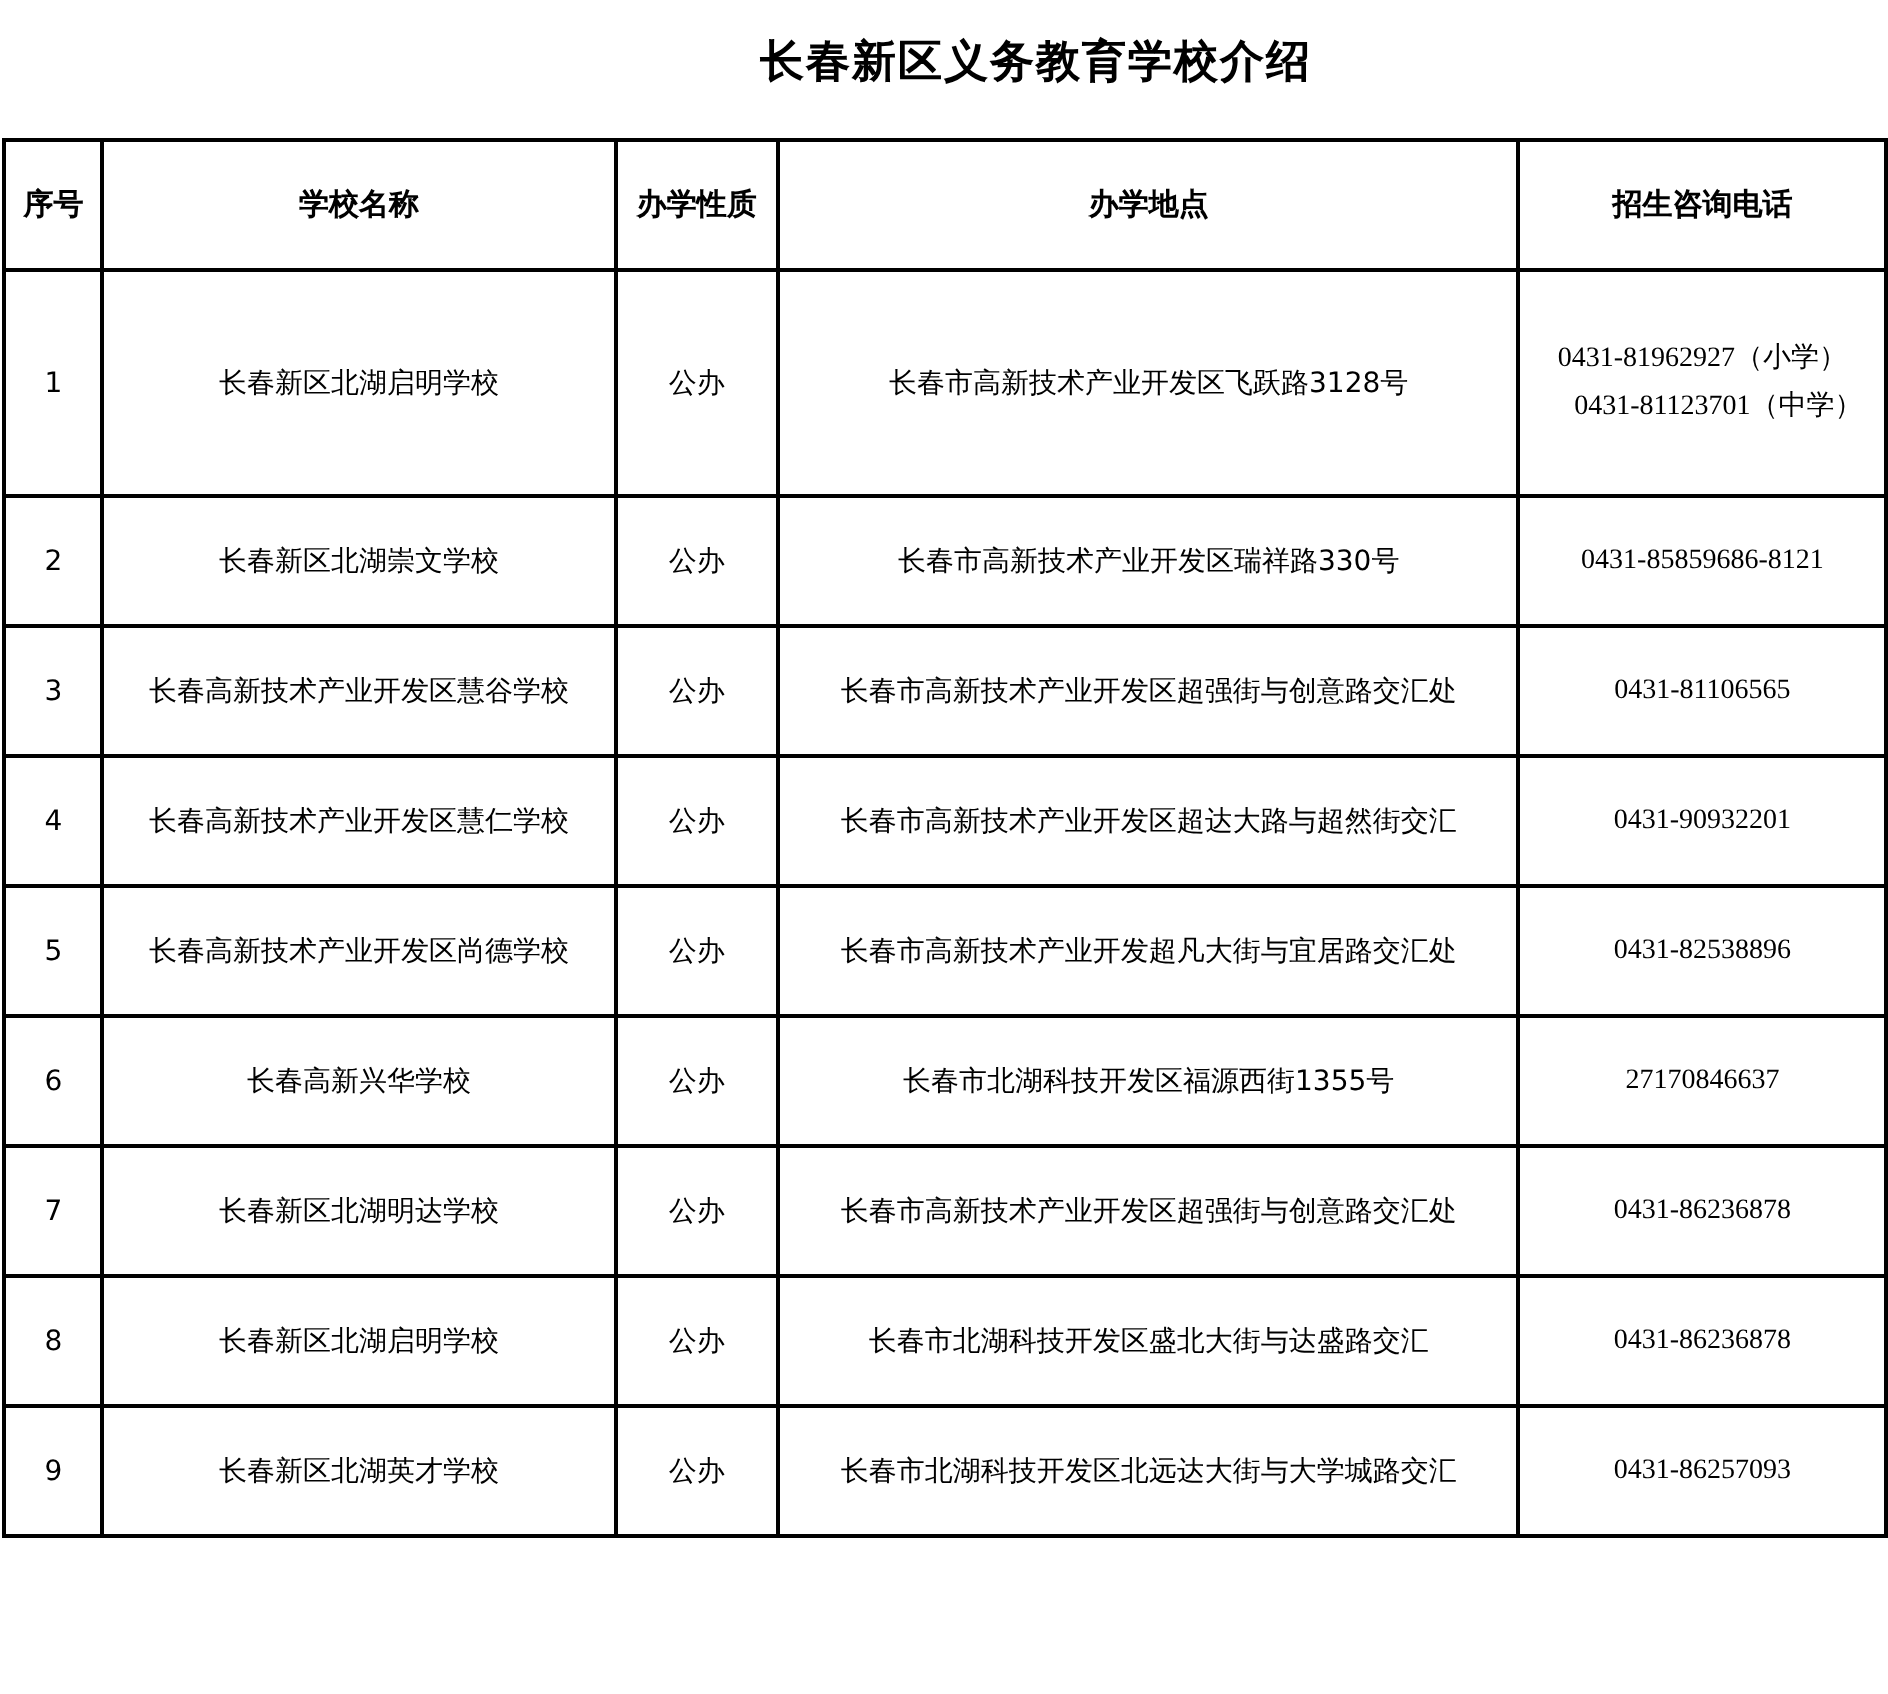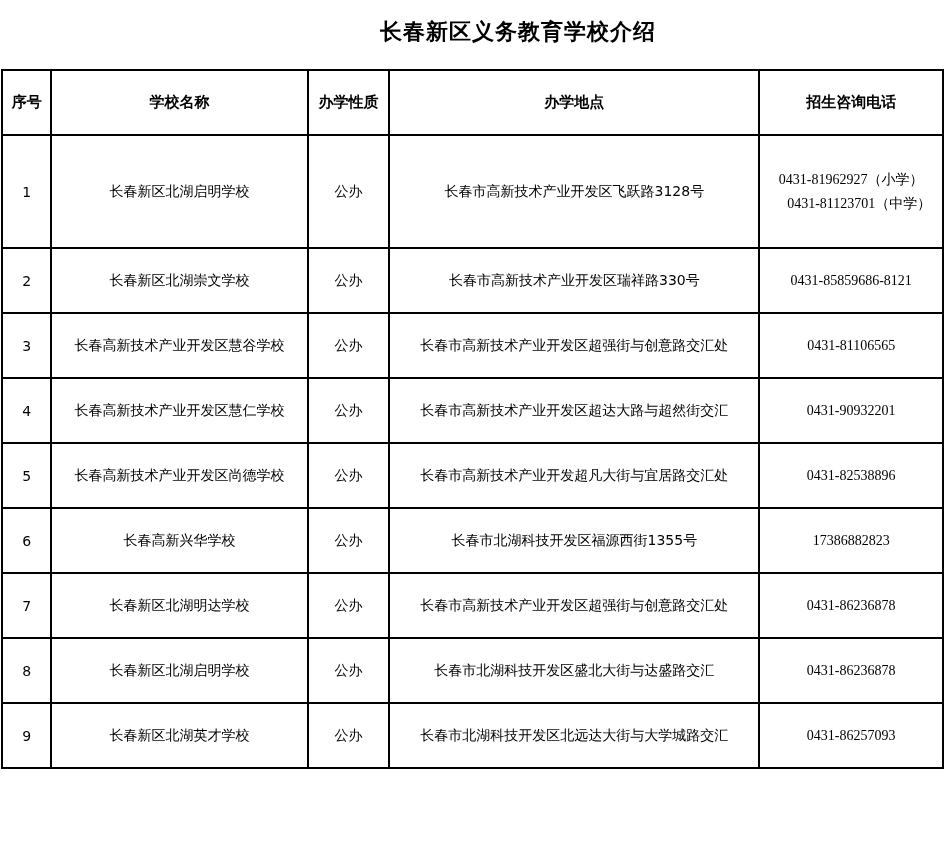--- a/index.html
+++ b/index.html
@@ -134,21 +134,21 @@
       <td>长春高新技术产业开发区尚德学校</td>
       <td>公办</td>
       <td>长春市高新技术产业开发超凡大街与宜居路交汇处</td>
       <td class="mono">0431-82538896</td>
     </tr>
     <tr>
       <td>6</td>
       <td>长春高新兴华学校</td>
       <td>公办</td>
       <td>长春市北湖科技开发区福源西街1355号</td>
-      <td class="mono">17386882823</td>
+      <td class="mono">27170846637</td>
     </tr>
     <tr>
       <td>7</td>
       <td>长春新区北湖明达学校</td>
       <td>公办</td>
       <td>长春市高新技术产业开发区超强街与创意路交汇处</td>
       <td class="mono">0431-86236878</td>
     </tr>
     <tr>
       <td>8</td>

